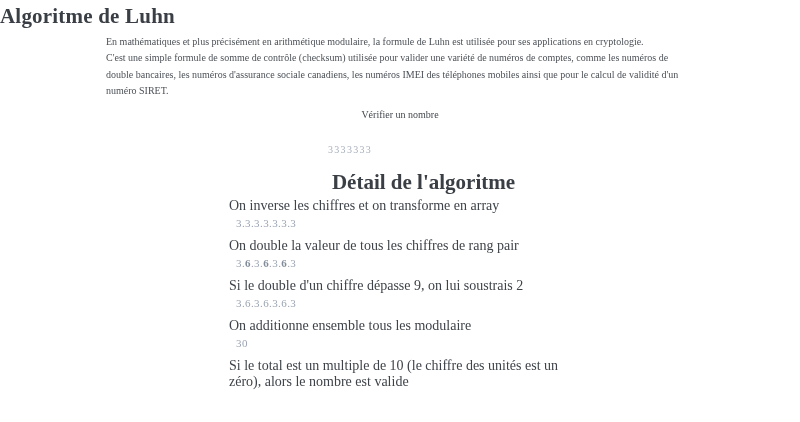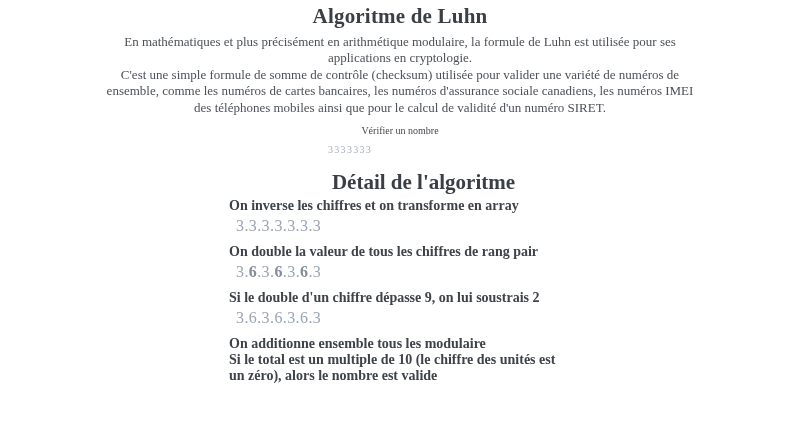--- a/index.html
+++ b/index.html
@@ -10,45 +10,44 @@
     width: 800px;
     height: 422px;
     overflow: hidden;
     font-family: "Liberation Serif", "DejaVu Serif", serif;
     color: #43484e;
   }
   .page { width: 800px; height: 422px; }
 
   h1.page-title {
     margin: 4px 0 5px 0;
-    text-align: center;
     font-size: 21px;
     font-weight: 700;
     color: #3a3f45;
     letter-spacing: 0.2px;
   }
 
   .intro {
     width: 588px;
     margin: 0 auto;
-    font-size: 13px;
+    font-size: 10px;
     line-height: 16.4px;
     color: #4c5157;
-    text-align: center;
+    text-align: left;
   }
   .intro-line { margin: 0; }
 
   .verify { margin-top: 9px; text-align: center; }
   .verify-label {
     font-size: 10px;
     color: #43484e;
   }
   .verify-input {
     display: block;
-    margin: 7px auto 0 auto;
+    margin: 23px auto 0 auto;
     width: 148px;
     border: none;
     outline: none;
     background: transparent;
     font-family: "Liberation Serif", "DejaVu Serif", serif;
     font-size: 10px;
     letter-spacing: 1.3px;
     color: #a7aebb;
     padding: 1px 0 2px 2px;
   }
@@ -61,45 +60,45 @@
     color: #3a3f45;
     padding-left: 47px;
   }
 
   .steps {
     width: 342px;
     margin: 0 auto;
   }
   .step-title {
     font-size: 14px;
-    font-weight: 700;
+    font-weight: 400;
     color: #3e4349;
     line-height: 16px;
   }
   .step-value {
-    font-size: 16px;
+    font-size: 11px;
     color: #9ba4b2;
     margin: 3px 0 9px 7px;
     letter-spacing: 0.4px;
   }
   .step-value b {
     font-weight: 700;
     color: #828c9b;
   }
 </style>
 </head>
 <body>
 
 <div class="page">
 
   <h1 class="page-title">Algoritme de Luhn</h1>
 
   <div class="intro">
     <div class="intro-line">En mathématiques et plus précisément en arithmétique modulaire, la formule de Luhn est utilisée pour ses applications en cryptologie.</div>
-    <div class="intro-line">C'est une simple formule de somme de contrôle (checksum) utilisée pour valider une variété de numéros de ensemble, comme les numéros de cartes bancaires, les numéros d'assurance sociale canadiens, les numéros IMEI des téléphones mobiles ainsi que pour le calcul de validité d'un numéro SIRET.</div>
+    <div class="intro-line">C'est une simple formule de somme de contrôle (checksum) utilisée pour valider une variété de numéros de comptes, comme les numéros de double bancaires, les numéros d'assurance sociale canadiens, les numéros IMEI des téléphones mobiles ainsi que pour le calcul de validité d'un numéro SIRET.</div>
   </div>
 
   <div class="verify">
     <div class="verify-label">Vérifier un nombre</div>
     <input class="verify-input" type="text" value="3333333" style="">
   </div>
 
   <h2 class="detail-heading">Détail de l'algoritme</h2>
 
   <div class="steps">
@@ -114,20 +113,21 @@
       <div class="step-value"><span>3.</span><b>6</b><span>.3.</span><b>6</b><span>.3.</span><b>6</b><span>.3</span></div>
     </div>
 
     <div class="step">
       <div class="step-title">Si le double d'un chiffre dépasse 9, on lui soustrais 2</div>
       <div class="step-value"><span>3.6.3.6.3.6.3</span></div>
     </div>
 
     <div class="step">
       <div class="step-title">On additionne ensemble tous les modulaire</div>
+      <div class="step-value"><span>30</span></div>
     </div>
 
     <div class="step">
       <div class="step-title">Si le total est un multiple de 10 (le chiffre des unités est un zéro), alors le nombre est valide</div>
 
     </div>
 
   </div>
 
 </div>

